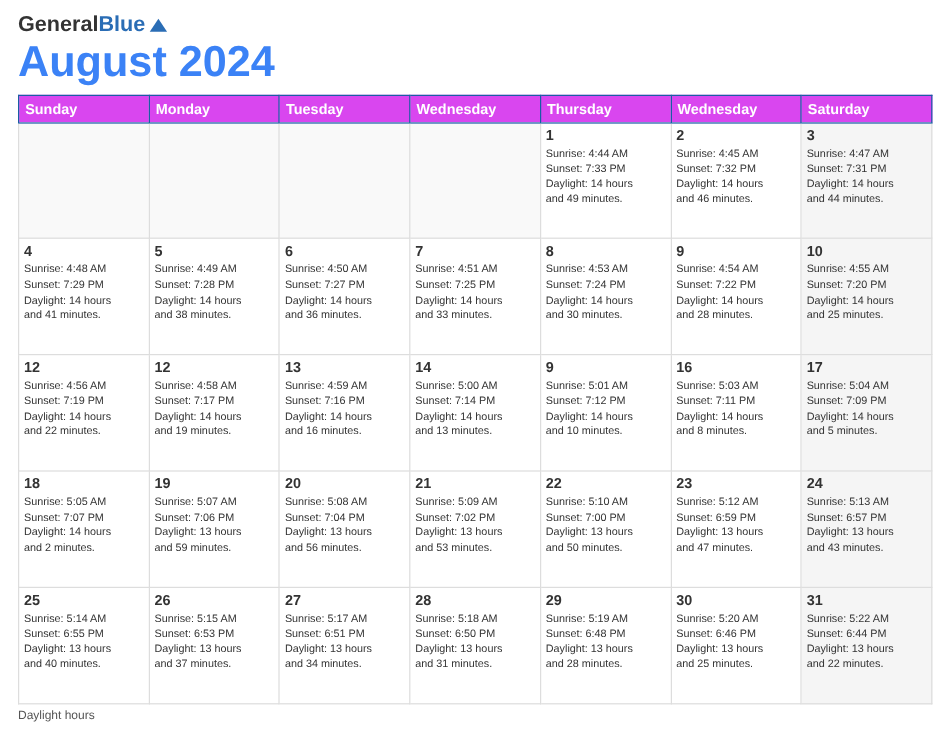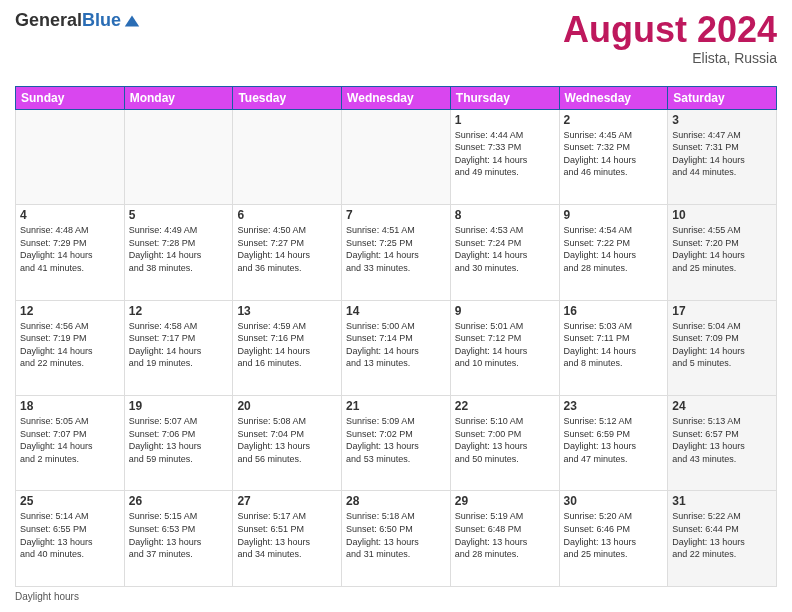--- a/index.html
+++ b/index.html
@@ -14,21 +14,22 @@
       width: 792px;
       height: 612px;
       padding: 10px 15px 10px 15px;
       display: flex;
       flex-direction: column;
     }
     .header {
       display: flex;
       justify-content: space-between;
       align-items: flex-start;
-      margin-bottom: 20px;
+      margin-bottom: 8px;
+      flex-direction: column;
     }
     .logo {
       display: flex;
       flex-direction: column;
       align-items: flex-start;
     }
     .logo-text {
       font-size: 18px;
       font-weight: bold;
       color: #333;
@@ -39,21 +40,21 @@
       width: 18px;
       height: 18px;
       margin-left: 2px;
     }
     .title-area {
       text-align: right;
     }
     .month-title {
       font-size: 36px;
       font-weight: bold;
-      color: #be185d;
+      color: #3b82f6;
       line-height: 1.1;
     }
     .location {
       font-size: 14px;
       color: #555;
     }
     .calendar {
       flex: 1;
       border: 1px solid #ccc;
       border-collapse: collapse;
@@ -113,21 +114,20 @@
       <div class="logo-text">
         <span>General</span>
           <span style="color:#2a6db5">Blue</span>
         <svg class="logo-icon" viewBox="0 0 20 20" xmlns="http://www.w3.org/2000/svg">
           <polygon points="2,16 10,4 18,16" fill="#2a6db5"></polygon>
         </svg>
       </div>
     </div>
     <div class="title-area">
       <div class="month-title">August 2024</div>
-      <div class="location">Elista, Russia</div>
     </div>
   </div>
 
   <table class="calendar">
     <thead>
       <tr>
         <th>Sunday</th>
         <th>Monday</th>
         <th>Tuesday</th>
         <th>Wednesday</th>

